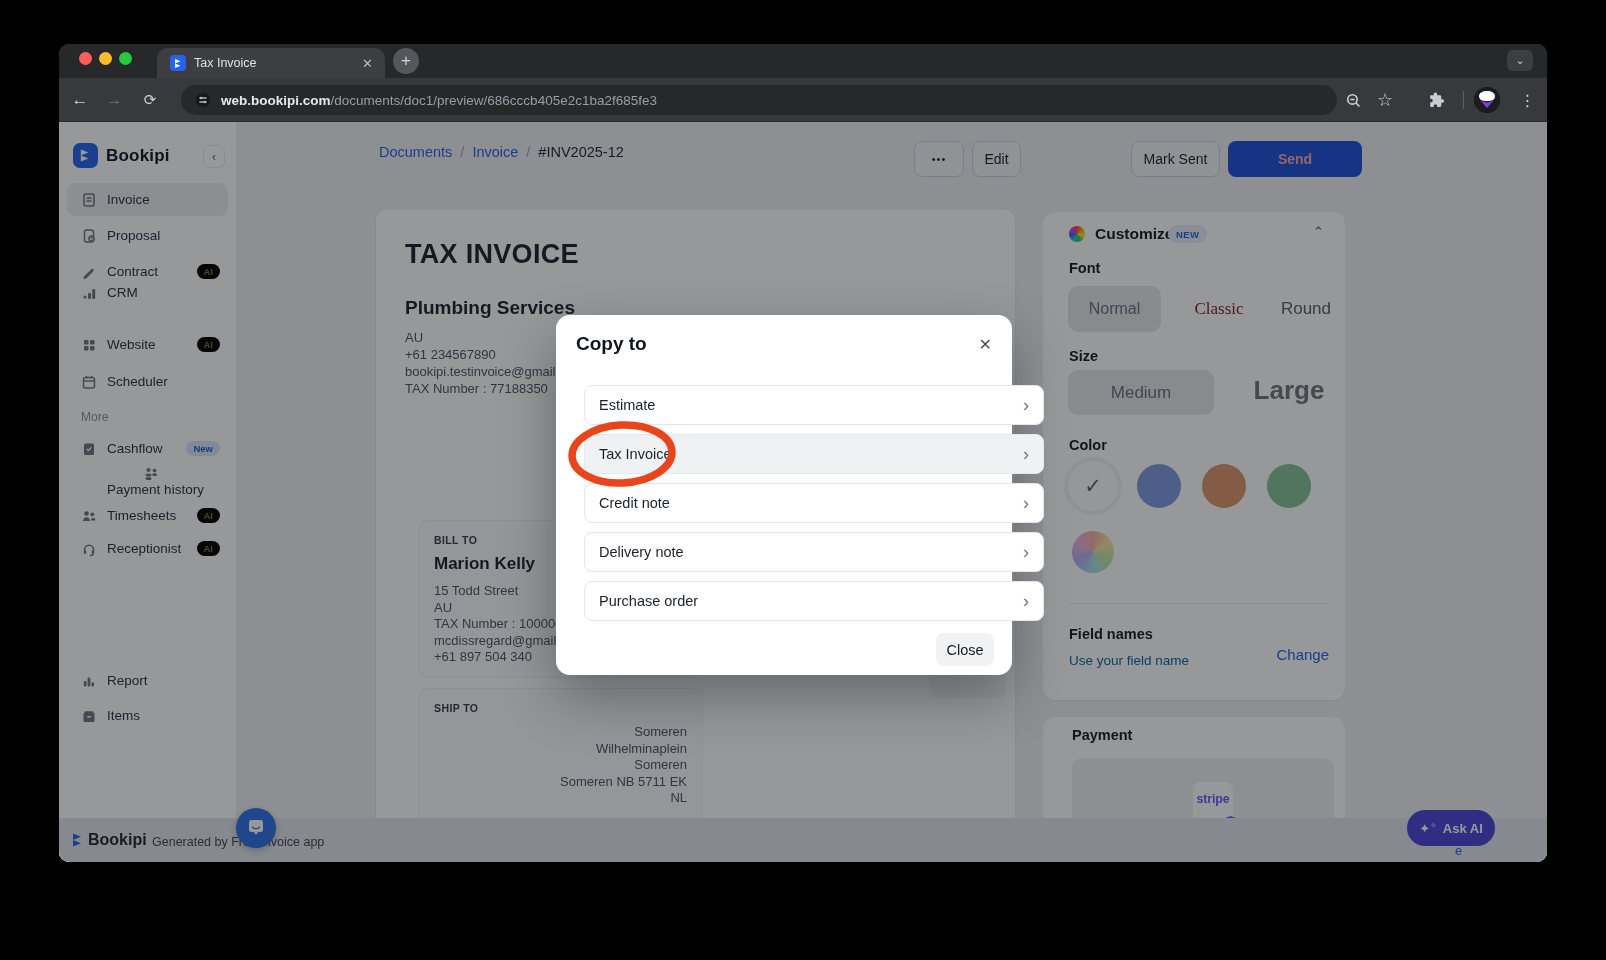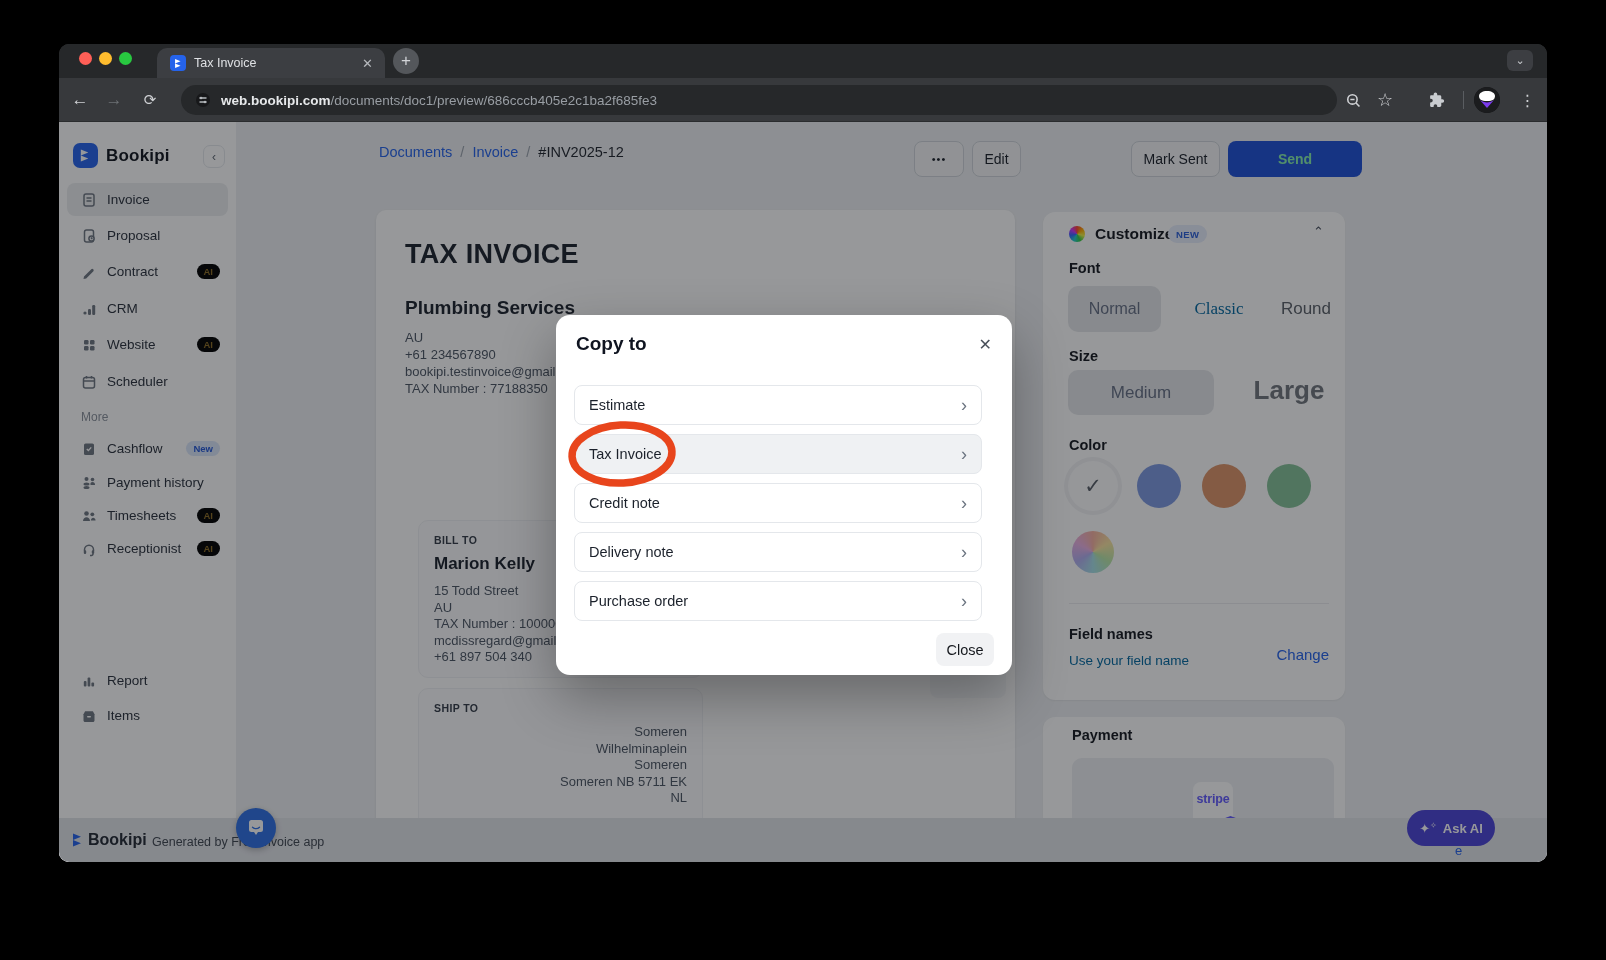--- a/index.html
+++ b/index.html
@@ -45,21 +45,21 @@
   .badge.ai{background:#000000;color:#8a6a22;}
   .badge.new{background:#dbe6fa;color:#2458d6;}
   .morelabel{position:absolute;left:22px;font-size:12px;color:#8a919c;}
   
   .crumb{position:absolute;left:320px;top:22px;font-size:14.5px;display:flex;gap:8px;align-items:center;}
   .crumb a{color:#2563eb;text-decoration:none;}
   .crumb .sep2{color:#9aa2ad;}
   .crumb .cur{color:#1f242d;}
   .btn{position:absolute;top:19px;height:36px;border-radius:8px;box-sizing:border-box;display:flex;align-items:center;justify-content:center;font-size:14px;}
   .btn.ghost{background:#f4f5f7;border:1px solid #cfd4da;color:#1a1f28;}
-  .btn.primary{background:#1d4fd7;color:#86efac;font-weight:600;}
+  .btn.primary{background:#1d4fd7;color:#fca5a5;font-weight:600;}
   
   .doccard{position:absolute;left:317px;top:88px;width:639px;height:652px;background:#fff;border-radius:10px;box-shadow:0 1px 3px rgba(20,25,35,.08);}
   .doc-h1{position:absolute;left:29px;top:29px;font-size:27px;font-weight:800;color:#1c222c;letter-spacing:.3px;}
   .doc-h2{position:absolute;left:29px;top:87px;font-size:19px;font-weight:700;color:#1c222c;}
   .doc-lines{position:absolute;left:29px;top:119px;font-size:13px;color:#4b5563;line-height:17px;}
   .partybox{position:absolute;left:42px;width:285px;background:#fcfcfd;border:1px solid #f0f1f4;border-radius:10px;padding:13px 15px;box-sizing:border-box;}
   .plabel{font-size:10.5px;font-weight:700;color:#333b47;letter-spacing:.4px;}
   .pname{font-size:17px;font-weight:700;color:#1a202b;margin-top:8px;}
   .plines{font-size:13px;color:#4b5563;line-height:16.5px;margin-top:9px;}
   .metasliver{position:absolute;left:554px;top:440px;width:76px;height:48px;background:#f7f8fa;border-radius:8px;}
@@ -90,21 +90,21 @@
     display:flex;align-items:center;justify-content:center;box-shadow:0 2px 6px rgba(0,0,0,.25);}
   .askai{position:absolute;left:1348px;top:688px;width:88px;height:36px;border-radius:18px;background:#4b43d6;z-index:6;
     display:flex;align-items:center;justify-content:center;gap:6px;color:#fff;font-size:13px;font-weight:700;}
   .partial-e{position:absolute;left:1396px;top:721px;color:#2563eb;font-size:13px;z-index:5;}
   
   .overlay{position:absolute;left:0;top:0;width:1488px;height:740px;background:rgba(15,17,21,.43);z-index:10;}
   .modal{position:absolute;left:497px;top:193px;width:456px;height:360px;background:#fff;border-radius:14px;z-index:20;
     box-shadow:0 22px 55px rgba(0,0,0,.32);}
   .modal-title{position:absolute;left:20px;top:18px;font-size:19px;font-weight:700;color:#0f1420;}
   .modal-x{position:absolute;right:20px;top:20px;color:#49505a;font-size:16px;}
-  .mitem{position:absolute;left:18px;width:408px;height:40px;border:1px solid #e4e7eb;border-radius:8px;background:#fff;
+  .mitem{position:absolute;left:28px;width:460px;height:40px;border:1px solid #e4e7eb;border-radius:8px;background:#fff;
     display:flex;align-items:center;padding:0 14px;box-sizing:border-box;}
   .mitem.hl{background:#eff1f3;}
   .mitem .mlabel{flex:1;font-size:14.5px;color:#1b212b;}
   .mitem .mchev{color:#6b7480;font-size:18px;line-height:1;}
   .mclose{position:absolute;right:18px;top:318px;width:58px;height:33px;background:#f1f2f4;border-radius:8px;
     display:flex;align-items:center;justify-content:center;font-size:14.5px;color:#15181d;font-weight:500;}
   .annot{position:absolute;left:498px;top:293px;z-index:30;pointer-events:none;}
   svg{display:block;}
 </style>
 </head>
@@ -203,21 +203,21 @@
       </div>
       <div class="navrow" style="top:133px;">
         <span class="nico">
             <svg viewBox="0 0 16 16" width="16" height="16" fill="currentColor">
               <path d="M3 12.5L10.3 5.2a1.5 1.5 0 0 1 2.1 2.1L5.2 14.5 2.5 15z"></path>
             </svg>
           </span>
         <span class="nlabel">Contract</span>
         <span class="badge ai">AI</span>
       </div>
-      <div class="navrow" style="top:170px;">
+      <div class="navrow" style="top:154px;">
         <span class="nico">
             <svg viewBox="0 0 16 16" width="16" height="16" fill="currentColor">
               <circle cx="4" cy="12" r="1.6"></circle>
               <rect x="7" y="8" width="3" height="6" rx="1.2"></rect>
               <rect x="11.2" y="4" width="3" height="10" rx="1.2"></rect>
             </svg>
           </span>
         <span class="nlabel">CRM</span>
       </div>
       <div class="navrow" style="top:206px;justify-content:center;">
@@ -249,21 +249,21 @@
       <div class="navrow" style="top:310px;">
         <span class="nico">
             <svg viewBox="0 0 16 16" width="16" height="16" fill="currentColor">
               <rect x="3" y="2.5" width="10" height="11.5" rx="1.6"></rect>
               <path d="M5.8 8l1.6 1.6 2.8-3.2" stroke="#fff" stroke-width="1.4" fill="none"></path>
             </svg>
           </span>
         <span class="nlabel">Cashflow</span>
         <span class="badge new">New</span>
       </div>
-      <div class="navrow" style="top:344px;">
+      <div class="navrow" style="top:344px;flex-direction:column;">
         <span class="nico">
             <svg viewBox="0 0 16 16" width="16" height="16" fill="currentColor">
               <circle cx="5.5" cy="4" r="2"></circle>
               <ellipse cx="5.5" cy="9" rx="3" ry="1.6"></ellipse>
               <ellipse cx="5.5" cy="12.5" rx="3" ry="1.6"></ellipse>
               <circle cx="11.5" cy="4.5" r="1.8"></circle>
               <path d="M9.5 8c.5-.6 1.2-1 2-1 1.4 0 2.5 1 2.5 2.4V10h-4.5z"></path>
             </svg>
           </span>
         <span class="nlabel">Payment history</span>
@@ -360,21 +360,21 @@
     </div>
 
     <div class="panel" style="top:90px;height:488px;">
       <span class="cz-wheel"></span>
       <div class="cz-title">Customize</div>
       <div class="cz-new">NEW</div>
       <div class="cz-chev">⌃</div>
 
       <div class="seclabel" style="top:48px;">Font</div>
       <div class="segbtn sel" style="left:25px;top:74px;width:93px;height:46px;font-size:16px;">Normal</div>
-      <div class="segbtn" style="left:131px;top:74px;width:90px;height:46px;font-size:17px;font-family:'Liberation Serif','DejaVu Serif',serif;color:#0369a1;">Classic</div>
+      <div class="segbtn" style="left:131px;top:74px;width:90px;height:46px;font-size:17px;font-family:'Liberation Serif','DejaVu Serif',serif;color:#7f1d1d;">Classic</div>
       <div class="segbtn" style="left:224px;top:74px;width:78px;height:46px;font-size:17px;color:#5a6068;">Round</div>
 
       <div class="seclabel" style="top:136px;">Size</div>
       <div class="segbtn sel" style="left:25px;top:158px;width:146px;height:45px;font-size:17px;">Medium</div>
       <div class="segbtn" style="left:190px;top:152px;width:112px;height:52px;font-size:26px;font-weight:600;color:#71767d;">Large</div>
 
       <div class="seclabel" style="top:225px;">Color</div>
       <div class="swatch" style="left:25px;top:249px;width:50px;height:50px;background:#fdfdfe;box-shadow:0 0 0 4px #f2f3f5;display:flex;align-items:center;justify-content:center;color:#575d66;font-size:21px;font-weight:700;">
           <span>✓</span>
         </div>

